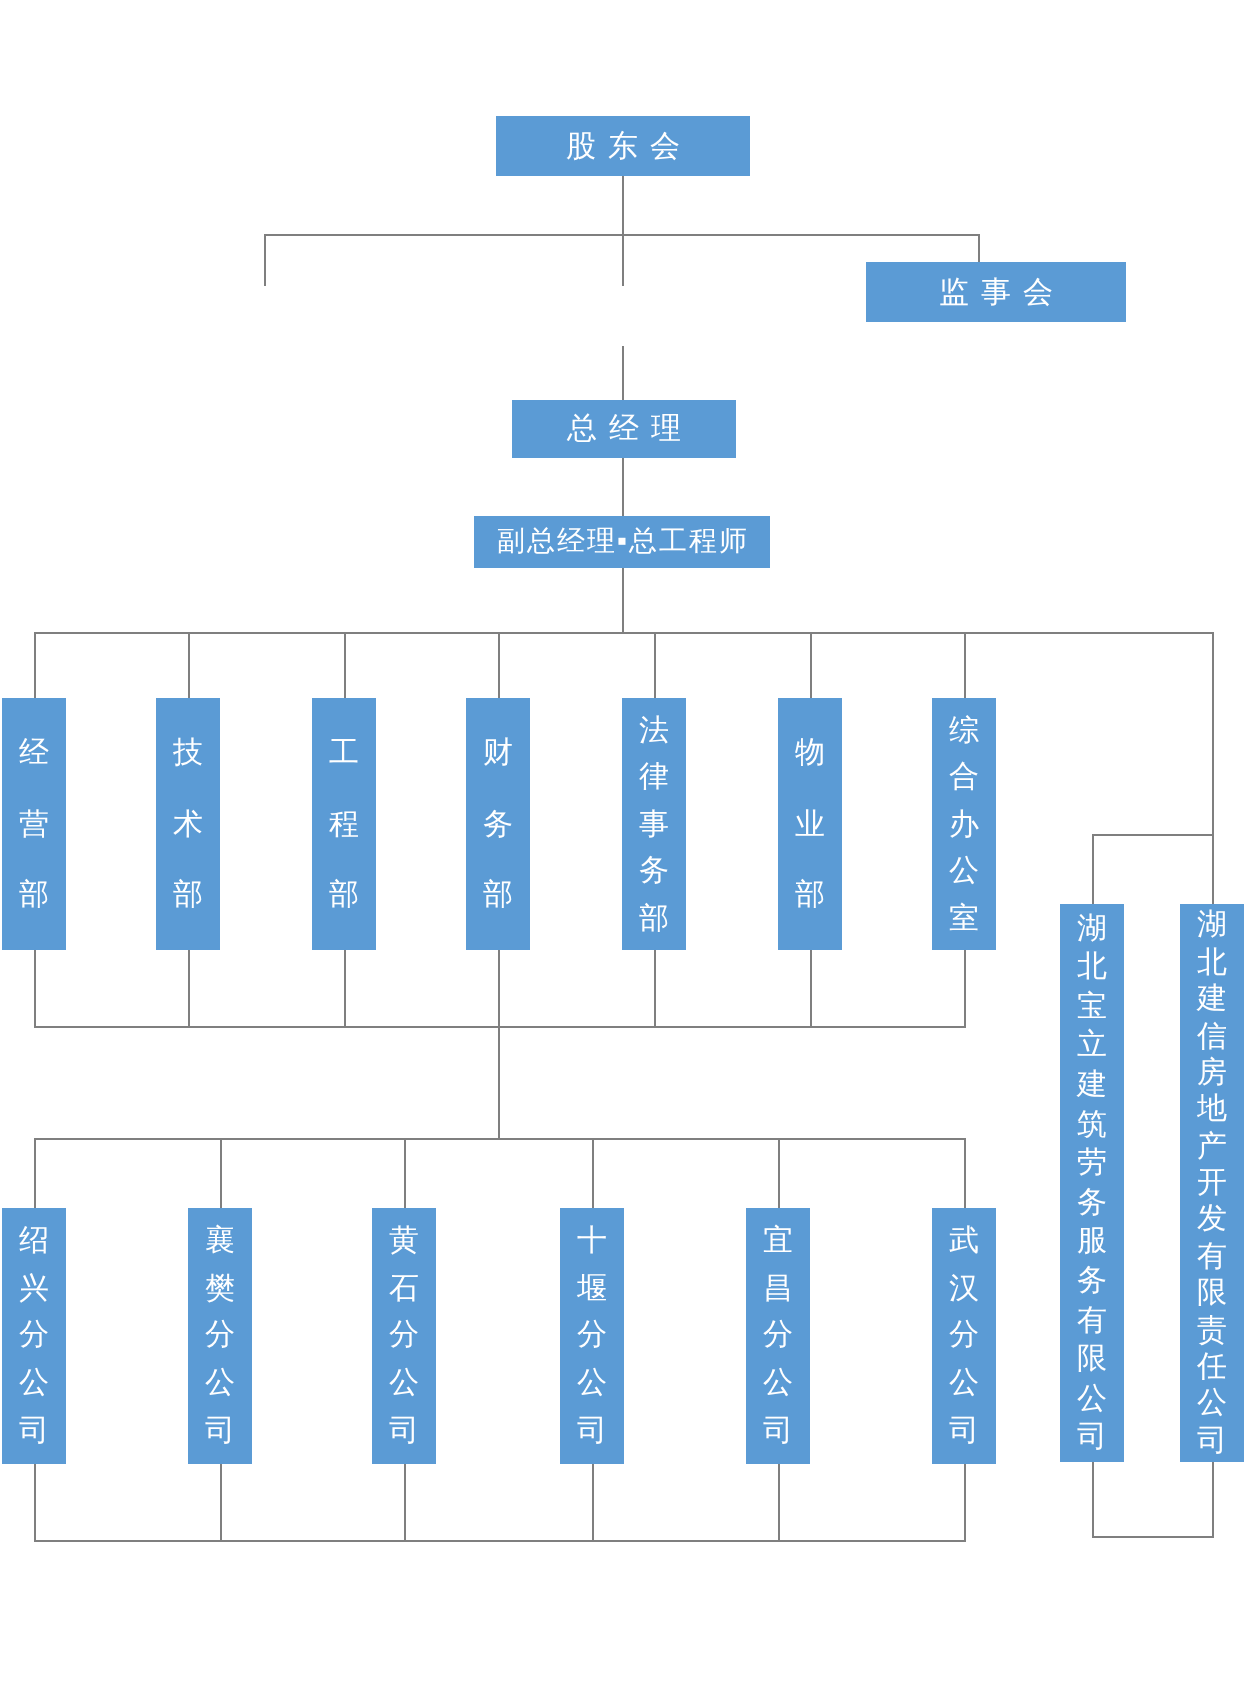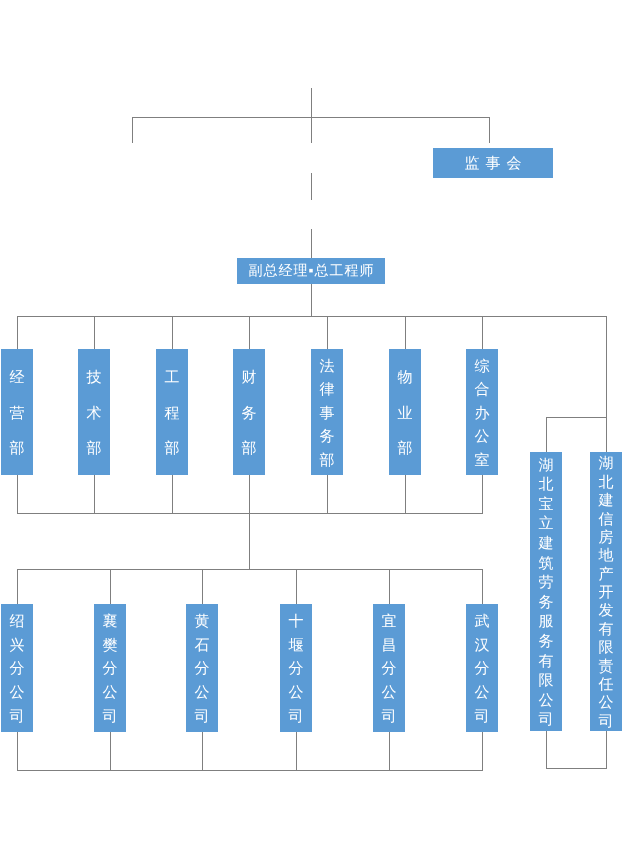--- a/index.html
+++ b/index.html
@@ -98,25 +98,27 @@
   <div class="vline" style="left:202px;top:732px;height:38px"></div>
   <div class="vline" style="left:296px;top:732px;height:38px"></div>
   <div class="vline" style="left:389px;top:732px;height:38px"></div>
   <div class="vline" style="left:482px;top:732px;height:38px"></div>
   <div class="hline" style="left:17px;top:770px;width:466px"></div>
 
   <div class="vline" style="left:546px;top:731px;height:37px"></div>
   <div class="vline" style="left:606px;top:731px;height:37px"></div>
   <div class="hline" style="left:546px;top:768px;width:61px"></div>
 
-
-
-
-  <div class="box hbox" style="left:433px;top:148px;width:120px;height:30px">监事会</div>
-
+  <div class="box hbox" style="left:248px;top:58px;width:127px;height:30px">股东会</div>
+
+
+
+  <div class="box hbox" style="left:433px;top:131px;width:130px;height:30px">监事会</div>
+
+  <div class="box hbox" style="left:256px;top:200px;width:112px;height:29px">总经理</div>
 
   <div class="box hbox tight" style="left:237px;top:258px;width:148px;height:26px">副总经理▪总工程师</div>
 
   <div class="box vbox v-spread" style="left:1px;top:349px;width:32px;height:126px">
       <span>经</span>
       <span>营</span>
       <span>部</span>
     </div>
   <div class="box vbox v-spread" style="left:78px;top:349px;width:32px;height:126px">
       <span>技</span>

